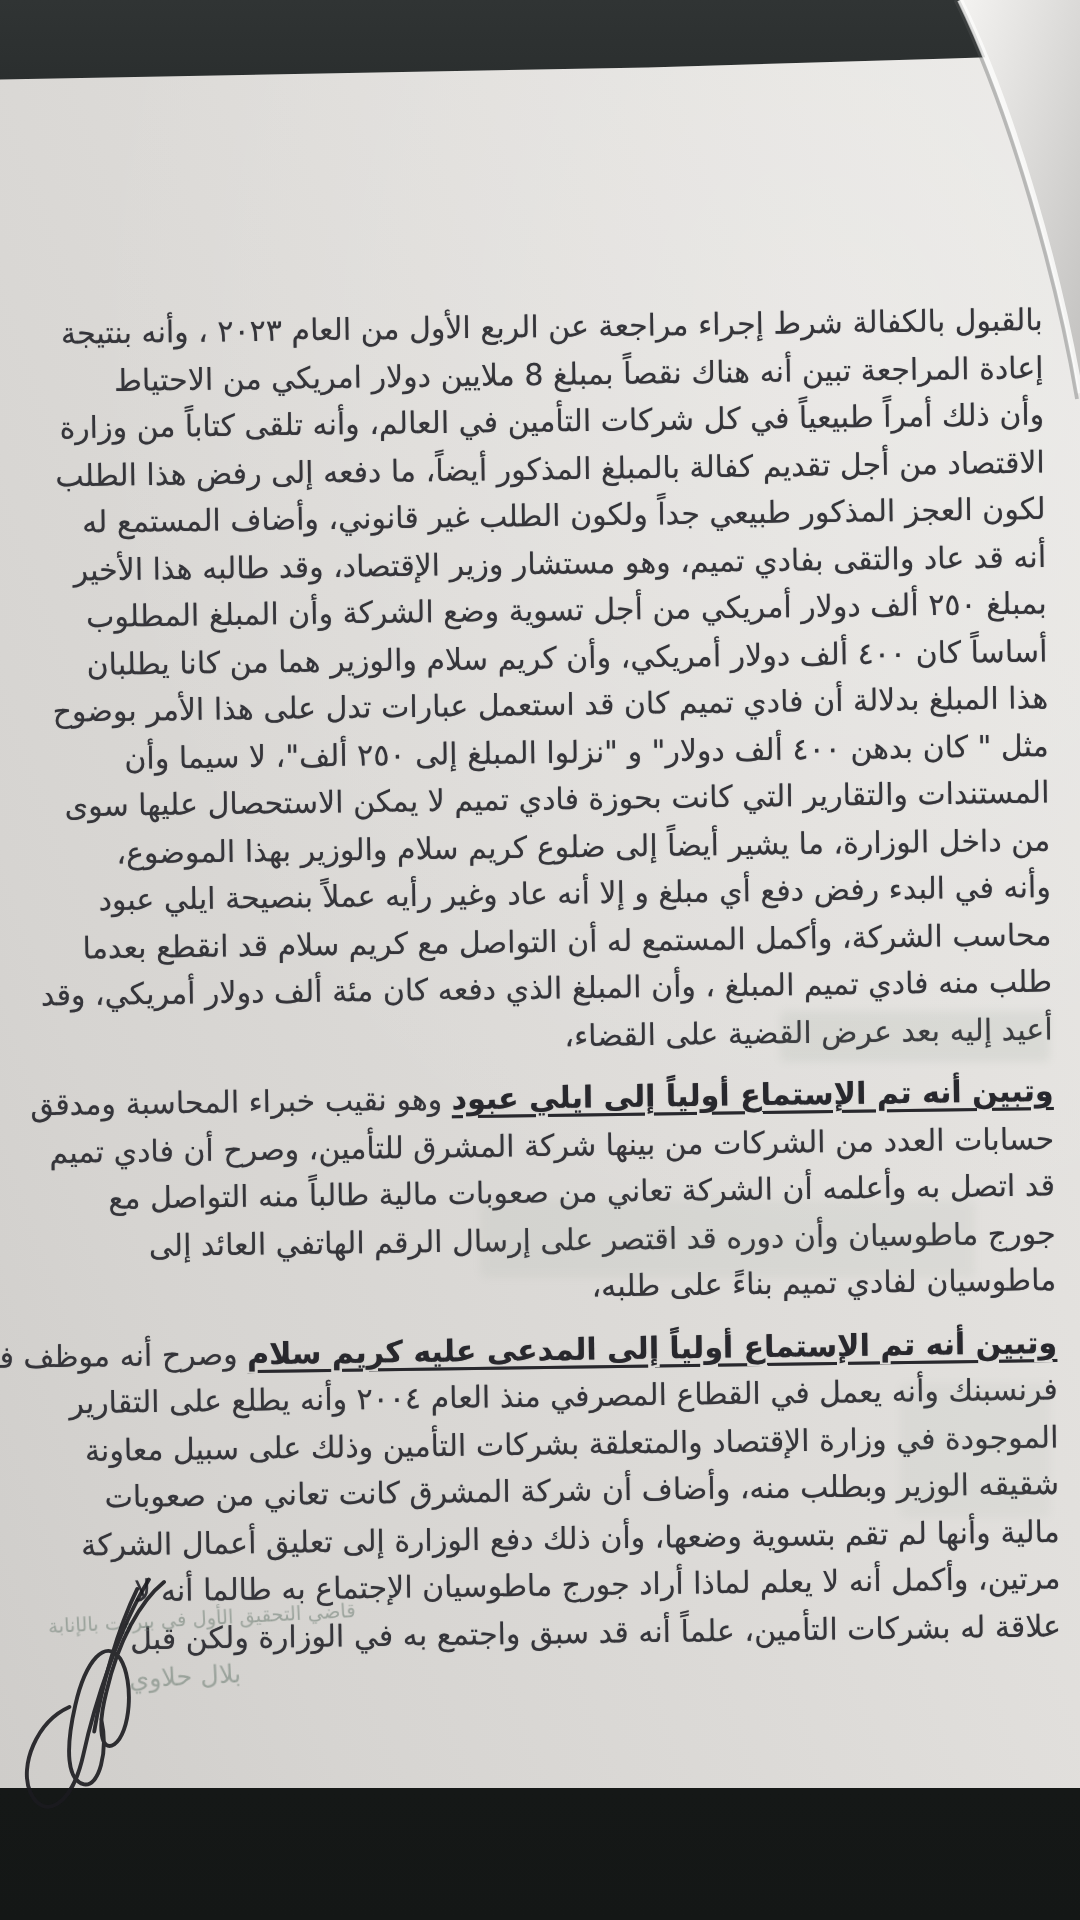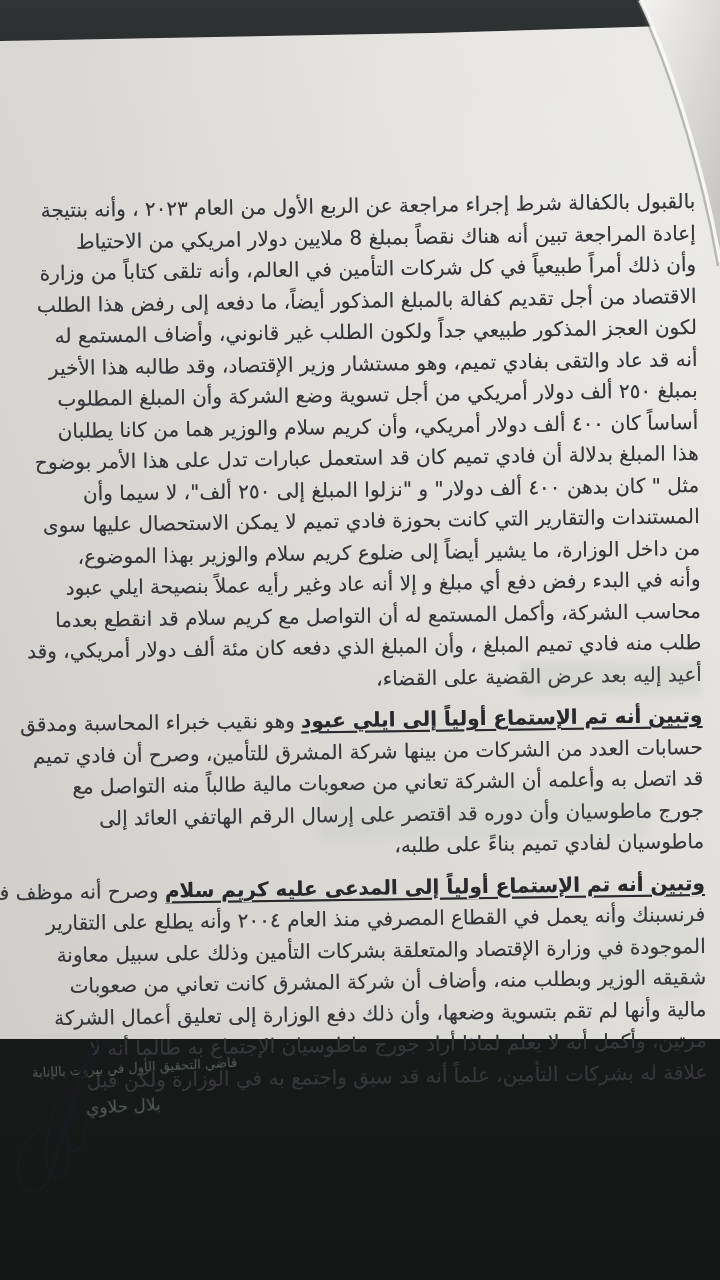--- a/index.html
+++ b/index.html
@@ -3,21 +3,21 @@
 <meta charset="utf-8">
 <style>
   html,body{margin:0;padding:0;}
   body{
     width:720px;height:1280px;position:relative;overflow:hidden;
     background:linear-gradient(180deg,#303434 0%,#282c2c 6%,#212524 18%,#1a1d1c 60%,#141716 100%);
     font-family:"DejaVu Sans",sans-serif;
   }
   
   .paper{
-    position:absolute;left:0;top:0;width:720px;height:1039px;
+    position:absolute;left:0;top:12px;width:720px;height:1180px;
     background:
       radial-gradient(120% 90% at 78% 18%, rgba(255,255,255,.20), rgba(255,255,255,0) 60%),
       linear-gradient(250deg,#eae9e6 0%,#e3e1de 28%,#dcdad7 55%,#d6d4d1 80%,#cfcdca 100%);
     clip-path:polygon(0 41px,60% 33px,88% 27px,100% 24px,100% 1217px,55% 1210px,0 1199px);
   }
   
   .curl{position:absolute;right:0;top:0;width:105px;height:280px;pointer-events:none;}
   
   .text-block{
     position:absolute;right:25px;left:55px;top:186px;

